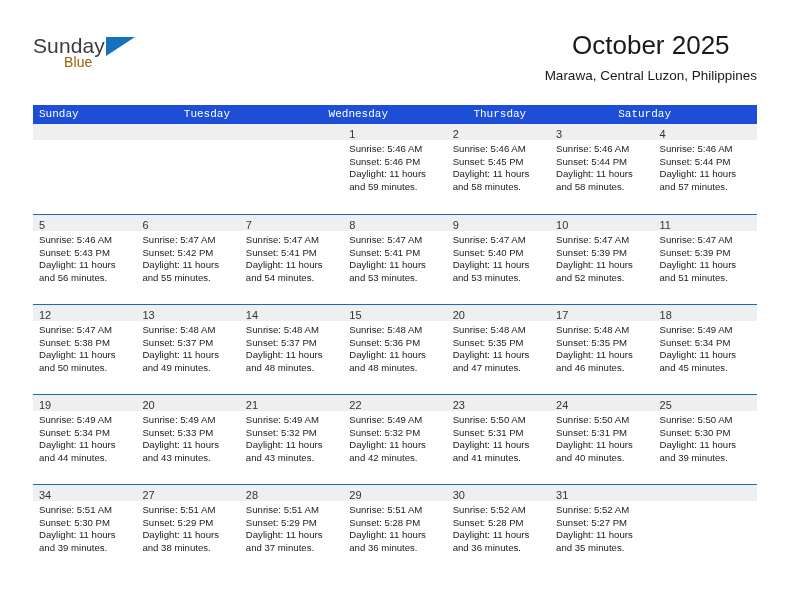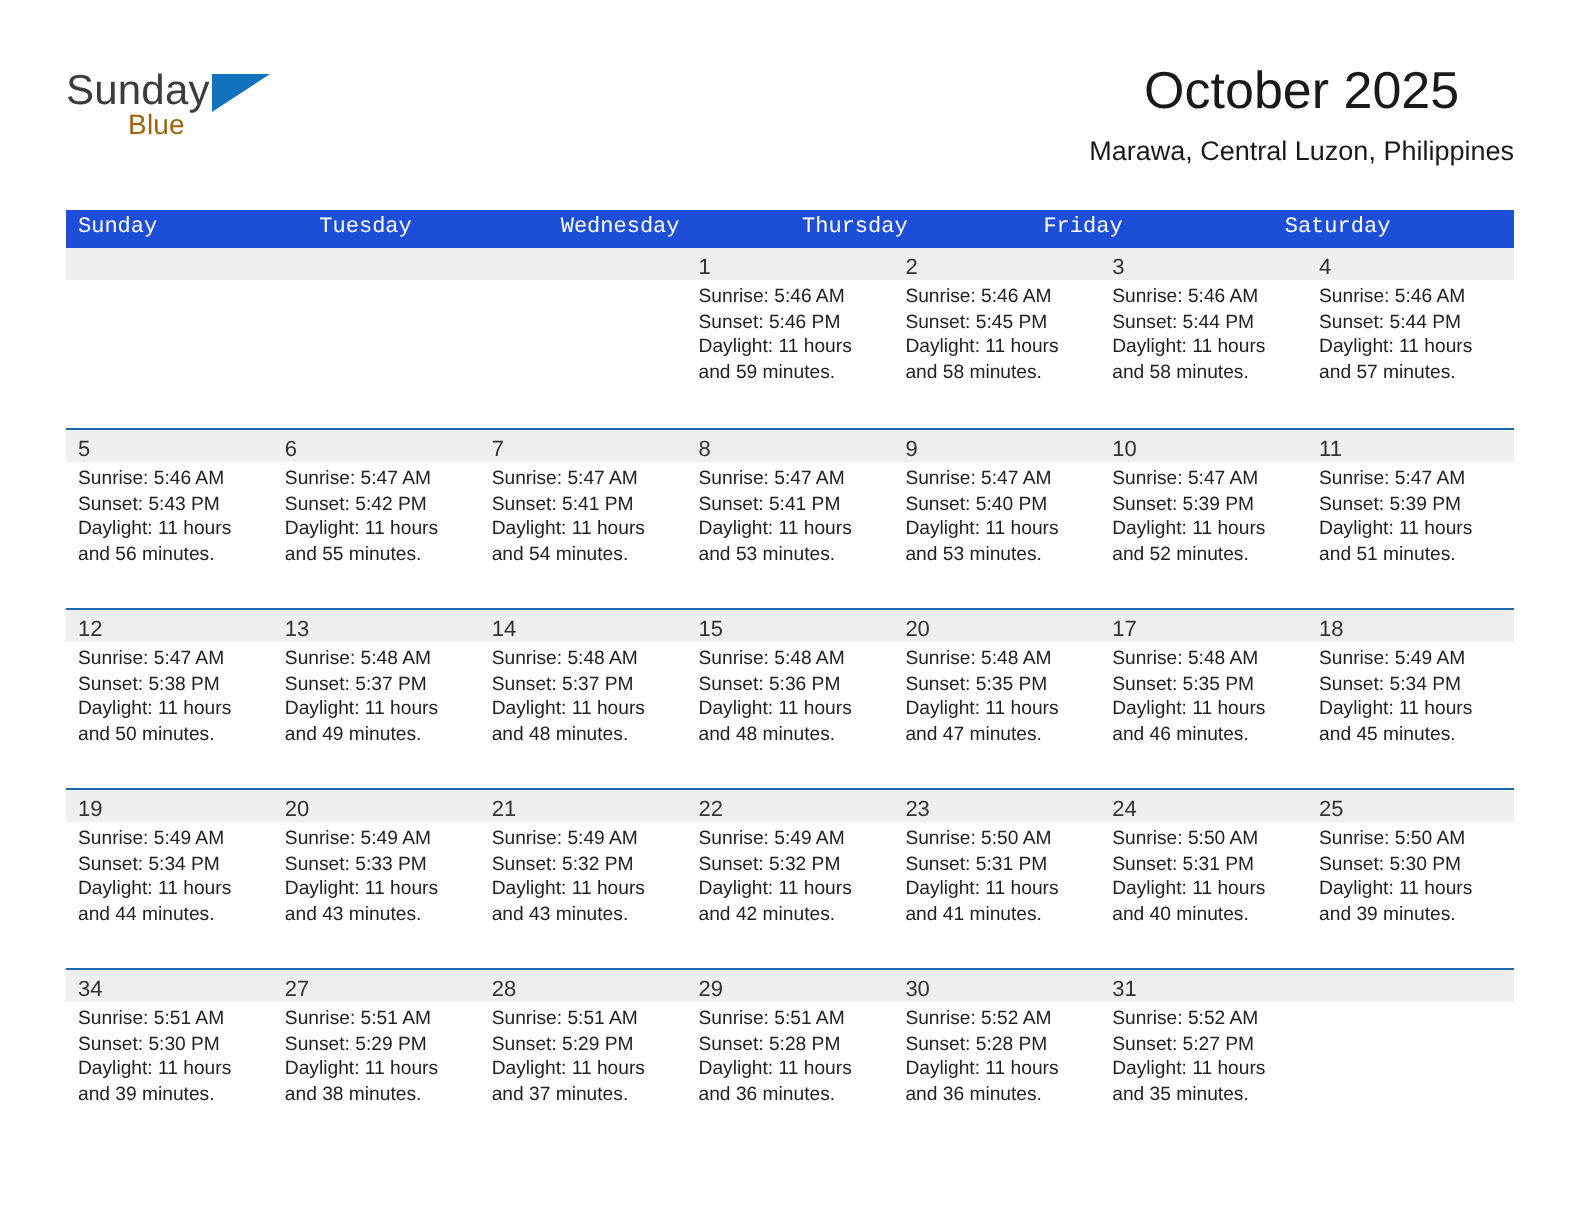--- a/index.html
+++ b/index.html
@@ -161,21 +161,20 @@
       <div class="cal-subtitle">Marawa, Central Luzon, Philippines</div>
     </div>
   </div>
 
   <div class="calendar">
     <div class="dow-row" id="dow-row">
         <div class="dow">Sunday</div>
         <div class="dow">Tuesday</div>
         <div class="dow">Wednesday</div>
         <div class="dow">Thursday</div>
-        <div class="dow">Friday</div>
         <div class="dow">Saturday</div>
       </div>
     <div id="weeks-container">
         <div class="week first">
           <div class="cell empty">
             <div class="daynum-strip"><span class="daynum"></span></div>
           </div>
           <div class="cell empty">
             <div class="daynum-strip"><span class="daynum"></span></div>
           </div>

